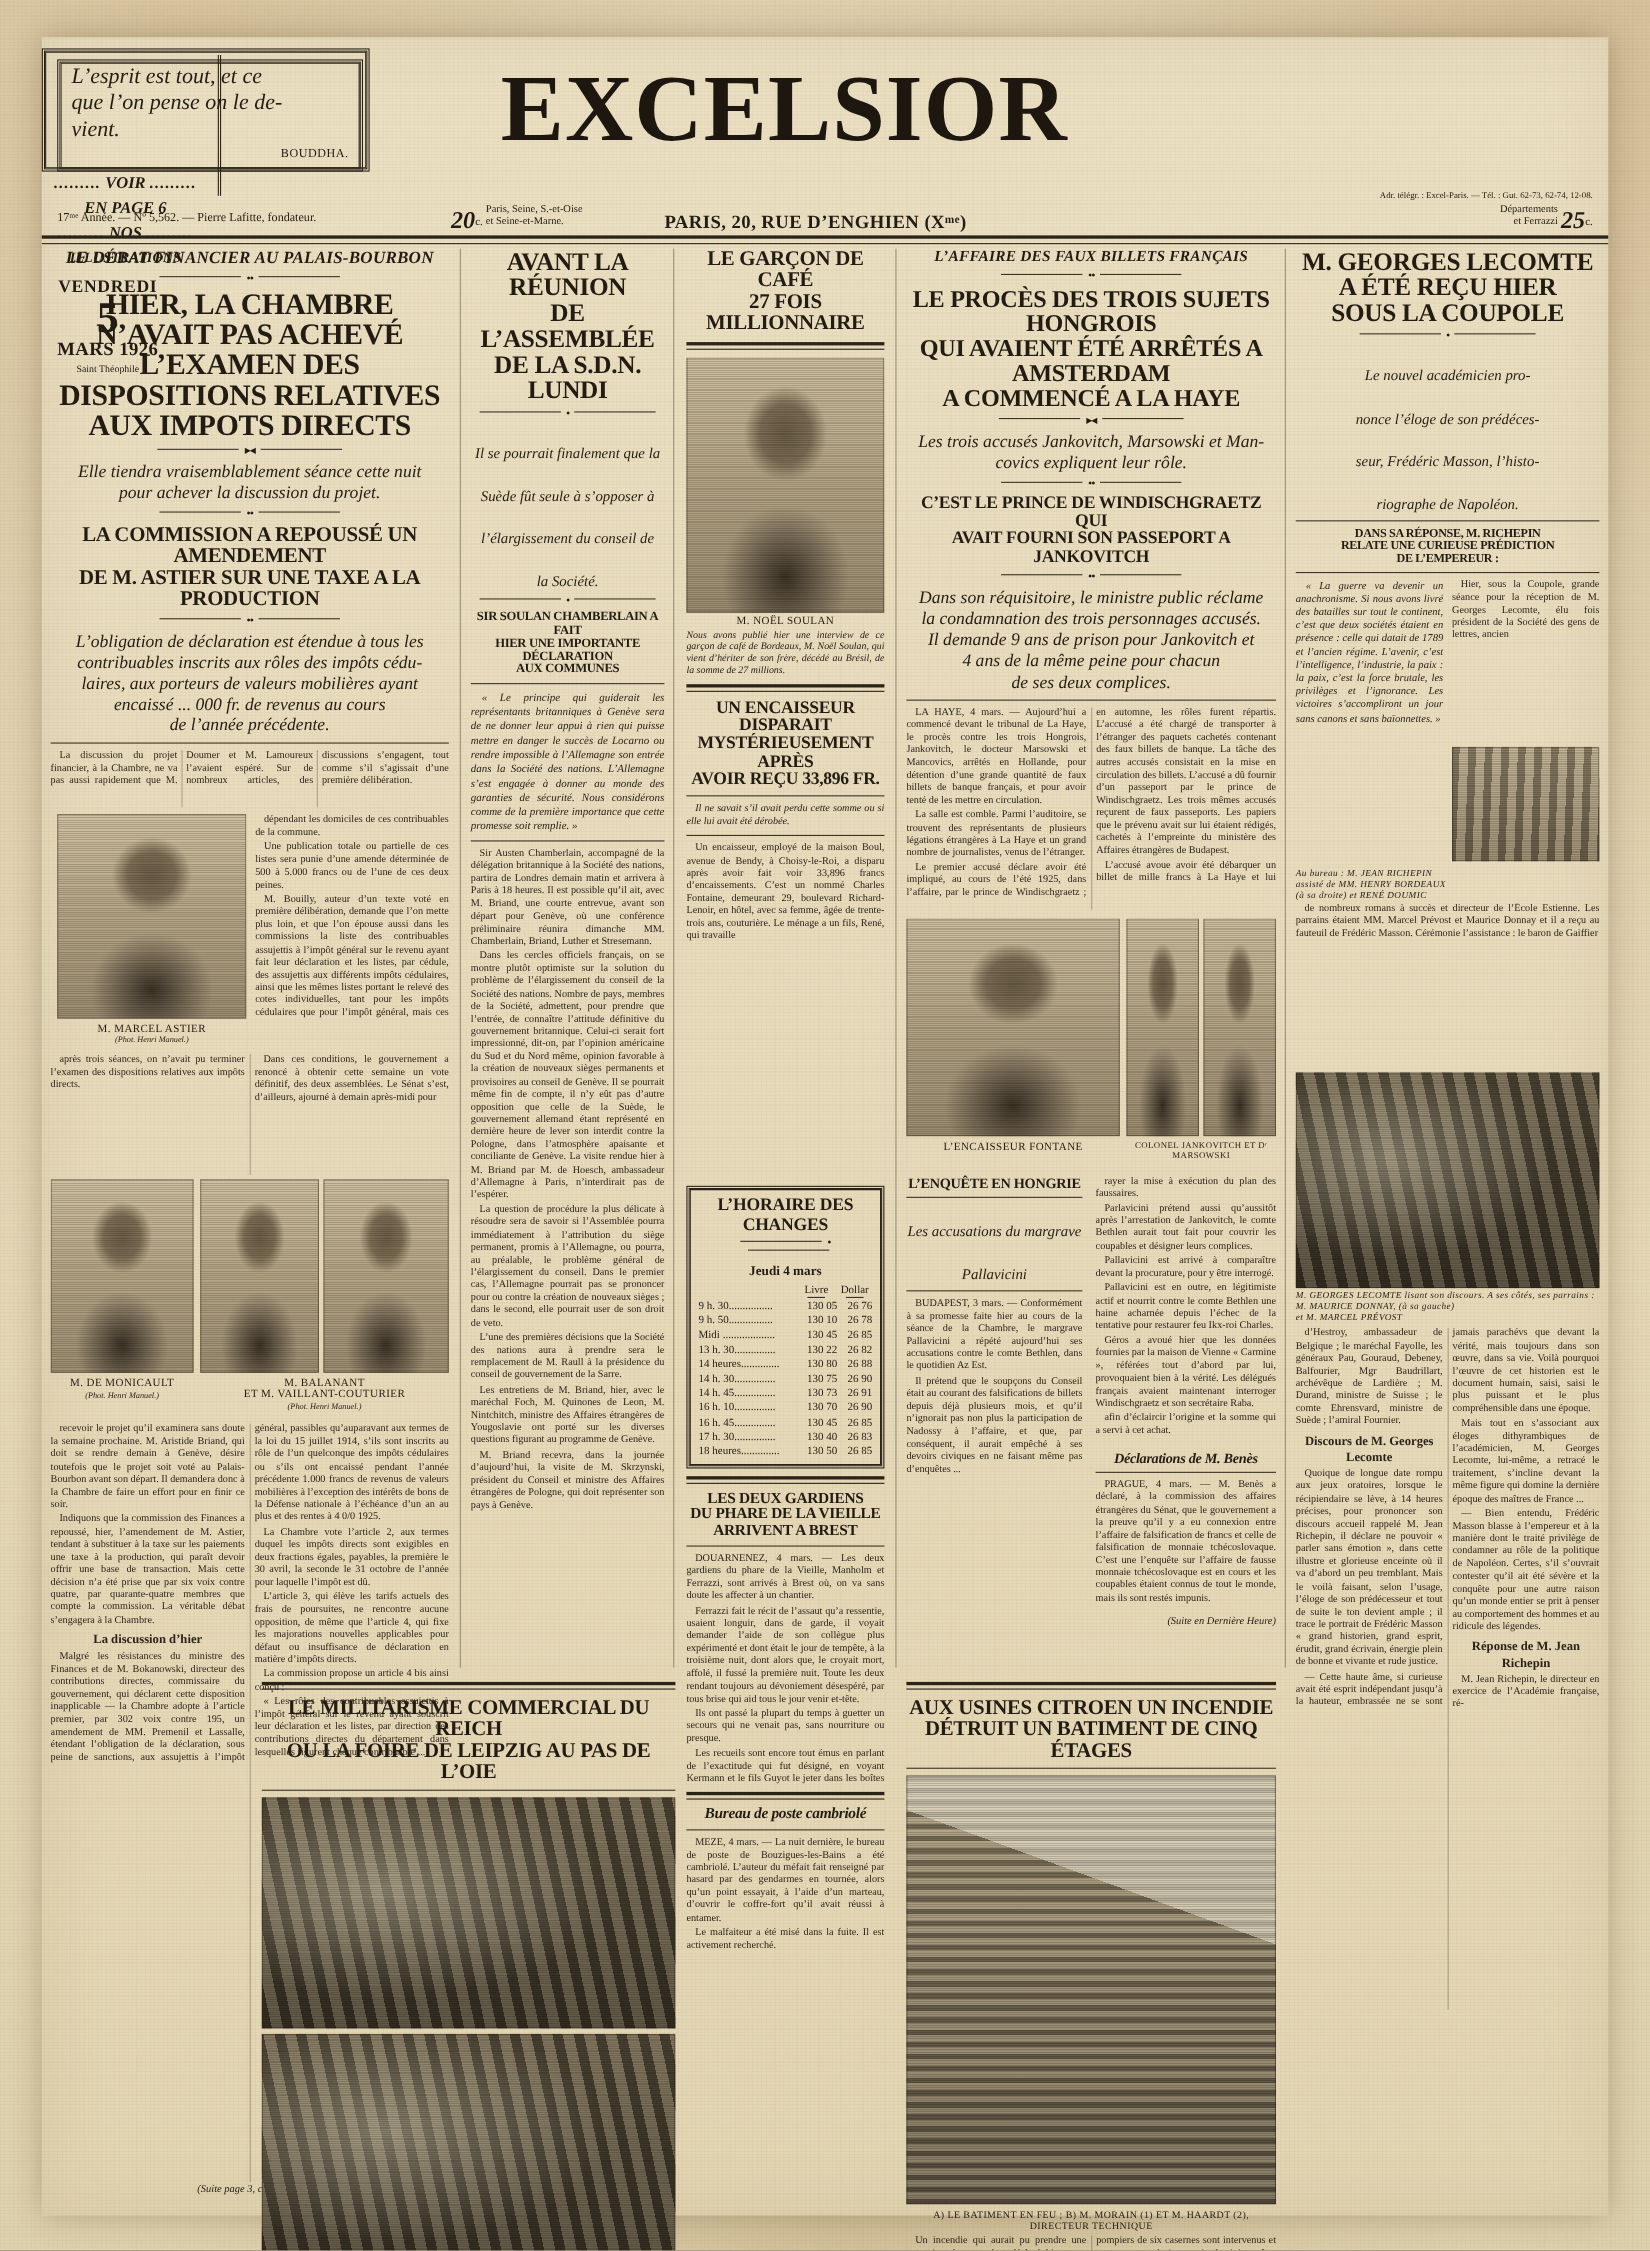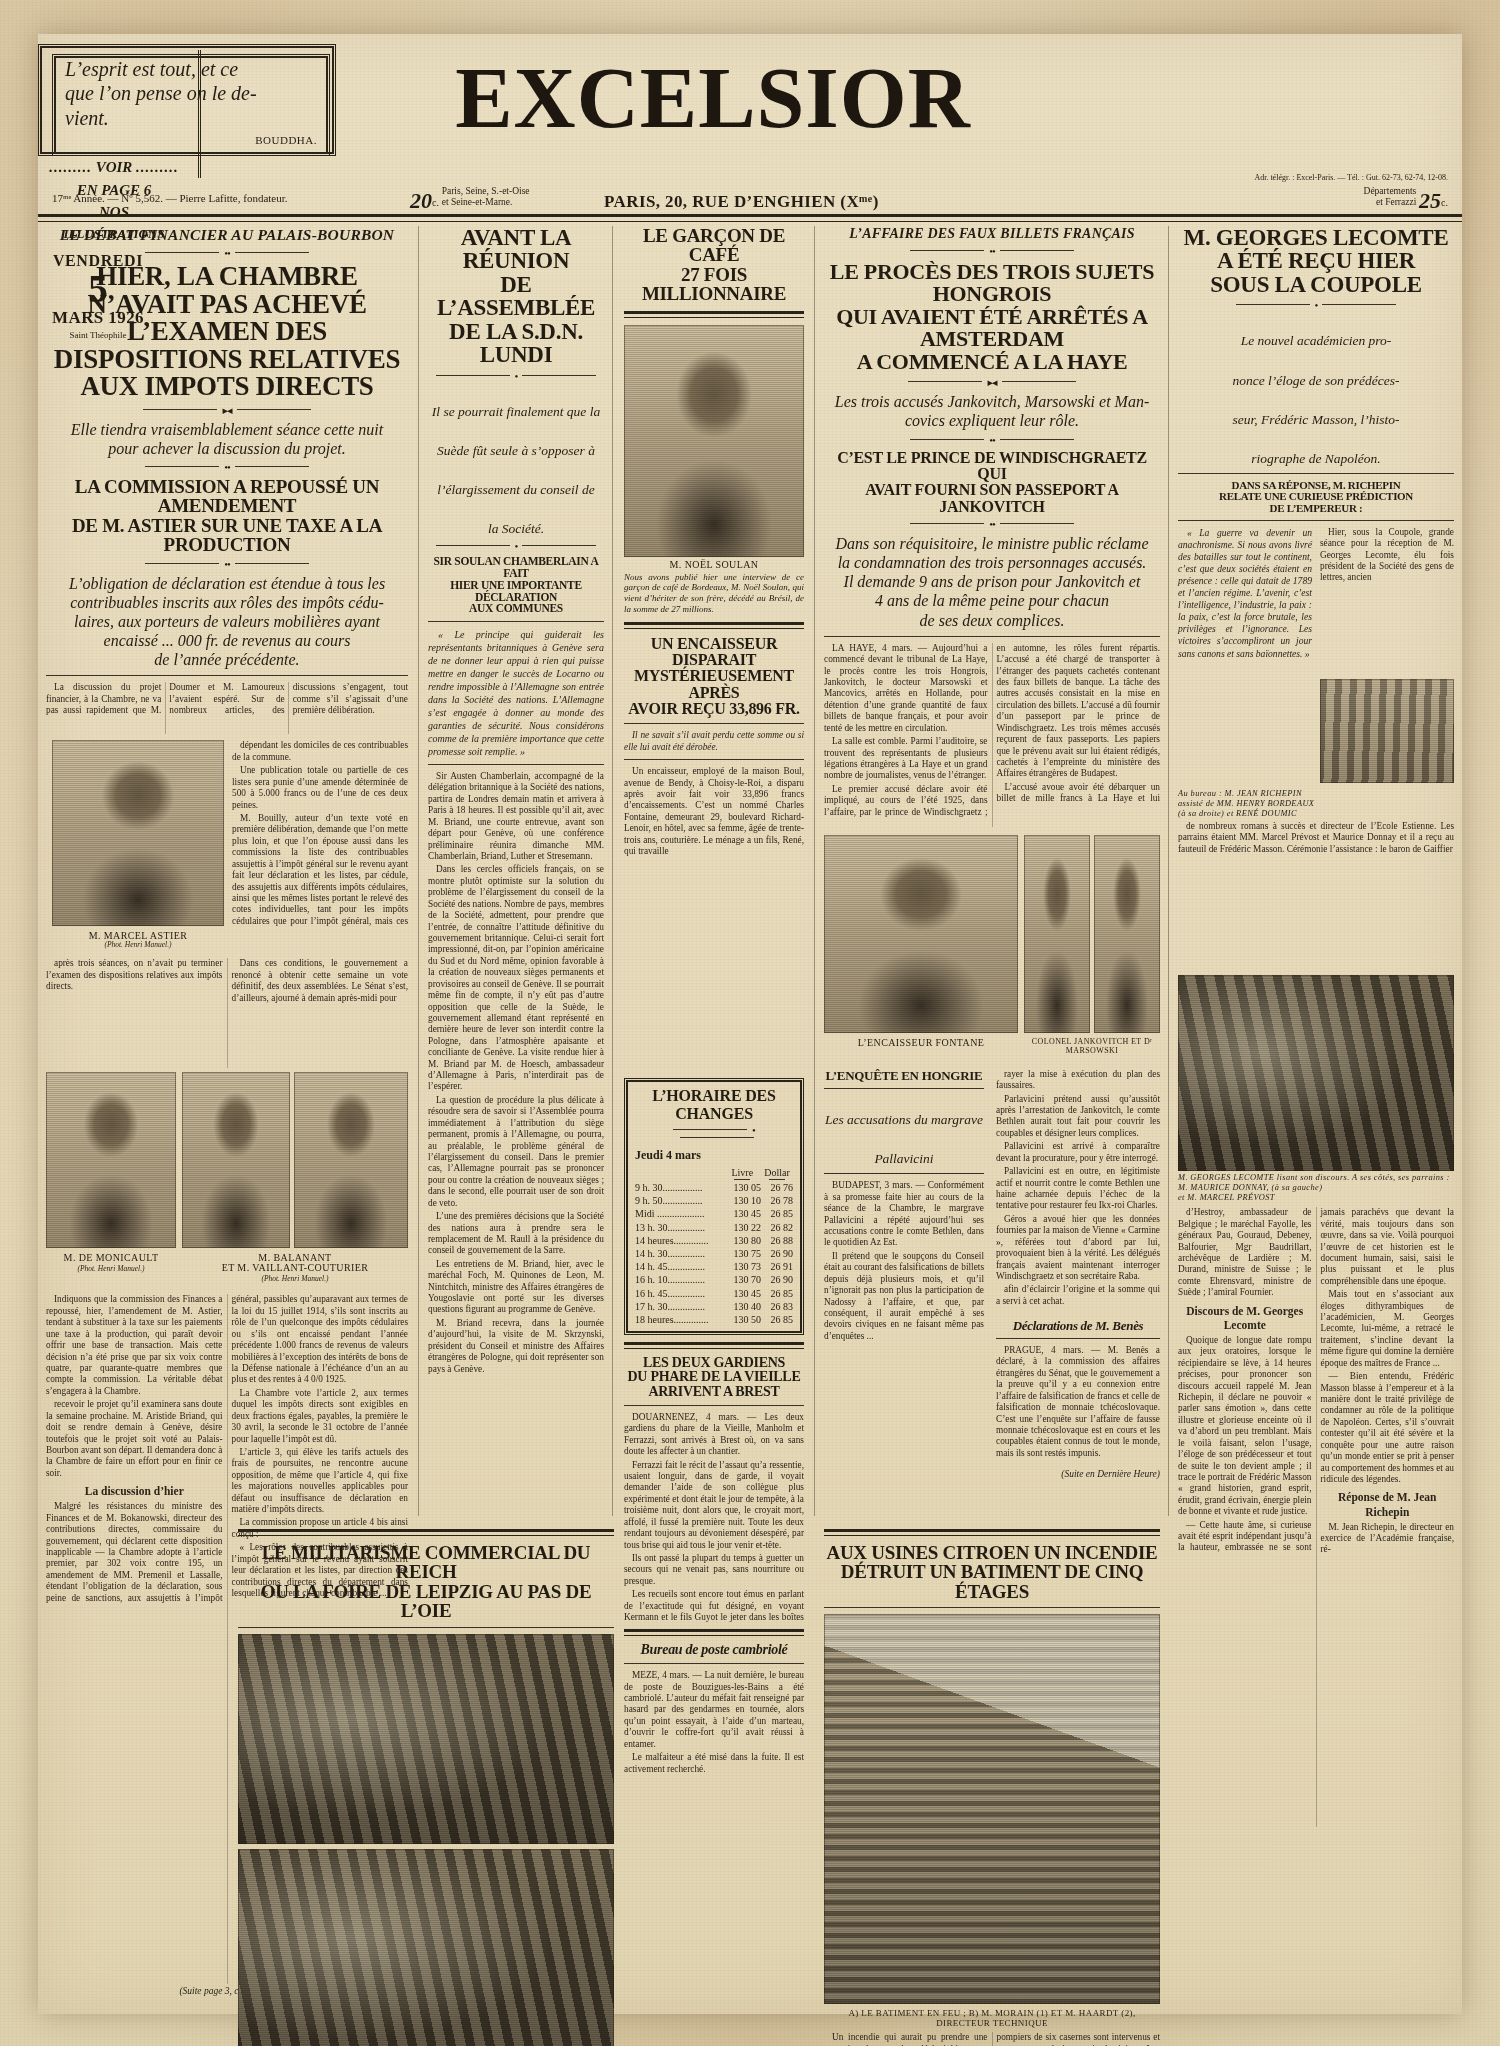--- a/index.html
+++ b/index.html
@@ -101,21 +101,21 @@
       repeating-linear-gradient(0deg, rgba(40,33,22,.40) 0 5px, rgba(200,188,160,.25) 5px 11px),
       linear-gradient(180deg,#b0a283 0%,#6f6450 100%);}
   .dark{background:
       radial-gradient(ellipse at 30% 40%, rgba(225,215,188,.45), rgba(0,0,0,0) 55%),
       repeating-linear-gradient(78deg, rgba(30,25,16,.55) 0 9px, rgba(150,138,112,.30) 9px 19px),
       linear-gradient(180deg,#7d7159 0%,#4a4234 100%);}
 
   
   .boxed{border:3px double #2a2318;padding:6px 8px;box-shadow:inset 0 0 0 1px #2a2318;}
   .xtitle{font-weight:bold;text-align:center;font-size:16px;letter-spacing:-.2px;}
-  .xdate{font-weight:bold;font-size:12px;margin:5px 0 3px;}
+  .xdate{font-weight:bold;text-align:center;font-size:12px;margin:5px 0 3px;}
   table.fx{width:100%;border-collapse:collapse;font-size:10px;}
   table.fx th{font-weight:normal;font-size:10px;padding-bottom:1px;text-align:center;}
   table.fx th.u:after{content:"";display:block;width:16px;border-top:1px solid #3a3226;margin:1px auto 0;}
   table.fx td{padding:0;line-height:1.32;white-space:nowrap;}
   table.fx td.h{width:56%;}
   table.fx td.v{text-align:right;padding-left:6px;}
 </style>
 </head>
 <body>
 
@@ -226,22 +226,22 @@
         <div class="ph por" style="position:absolute;left:136px;top:0;width:108px;height:176px"></div>
         <div class="ph por" style="position:absolute;left:248px;top:0;width:114px;height:176px"></div>
         <div class="cap" style="position:absolute;left:136px;top:178px;width:226px">M. BALANANT</div>
         <div class="cap" style="position:absolute;left:136px;top:190px;width:226px;margin:0">ET M. VAILLANT-COUTURIER</div>
         <div style="position:absolute;left:136px;top:202px;width:226px;text-align:center;font-size:7.5px;font-style:italic">(Phot. Henri Manuel.)</div>
         <div class="cap" style="position:absolute;left:0;top:178px;width:130px">M. DE MONICAULT</div>
         <div style="position:absolute;left:0;top:192px;width:130px;text-align:center;font-size:7.5px;font-style:italic">(Phot. Henri Manuel.)</div>
       </div>
 
       <div class="body c2" style="height:690px;margin-top:6px;overflow:hidden">
+        <p>recevoir le projet qu’il examinera sans doute la semaine prochaine. M. Aristide Briand, qui doit se rendre demain à Genève, désire toutefois que le projet soit voté au Palais-Bourbon avant son départ. Il demandera donc à la Chambre de faire un effort pour en finir ce soir.</p>
         <p>Indiquons que la commission des Finances a repoussé, hier, l’amendement de M. Astier, tendant à substituer à la taxe sur les paiements une taxe à la production, qui paraît devoir offrir une base de transaction. Mais cette décision n’a été prise que par six voix contre quatre, par quarante-quatre membres que compte la commission. La véritable débat s’engagera à la Chambre.</p>
-        <p>recevoir le projet qu’il examinera sans doute la semaine prochaine. M. Aristide Briand, qui doit se rendre demain à Genève, désire toutefois que le projet soit voté au Palais-Bourbon avant son départ. Il demandera donc à la Chambre de faire un effort pour en finir ce soir.</p>
         <div class="subhead">La discussion d’hier</div>
         <p>Malgré les résistances du ministre des Finances et de M. Bokanowski, directeur des contributions directes, commissaire du gouvernement, qui déclarent cette disposition inapplicable — la Chambre adopte à l’article premier, par 302 voix contre 195, un amendement de MM. Premenil et Lassalle, étendant l’obligation de la déclaration, sous peine de sanctions, aux assujettis à l’impôt général, passibles qu’auparavant aux termes de la loi du 15 juillet 1914, s’ils sont inscrits au rôle de l’un quelconque des impôts cédulaires ou s’ils ont encaissé pendant l’année précédente 1.000 francs de revenus de valeurs mobilières à l’exception des intérêts de bons de la Défense nationale à l’échéance d’un an au plus et des rentes à 4 0/0 1925.</p>
         <p>La Chambre vote l’article 2, aux termes duquel les impôts directs sont exigibles en deux fractions égales, payables, la première le 30 avril, la seconde le 31 octobre de l’année pour laquelle l’impôt est dû.</p>
         <p>L’article 3, qui élève les tarifs actuels des frais de poursuites, ne rencontre aucune opposition, de même que l’article 4, qui fixe les majorations nouvelles applicables pour défaut ou insuffisance de déclaration en matière d’impôts directs.</p>
         <p>La commission propose un article 4 bis ainsi conçu :</p>
         <p>« Les rôles des contribuables assujettis à l’impôt général sur le revenu ayant souscrit leur déclaration et les listes, par direction des contributions directes du département dans lesquelles figurent chaque contribuable ...</p>
       </div>
       <div class="suite" style="text-align:center;margin-top:2px">(Suite page 3, colonne 1)</div>
     </div>
 

